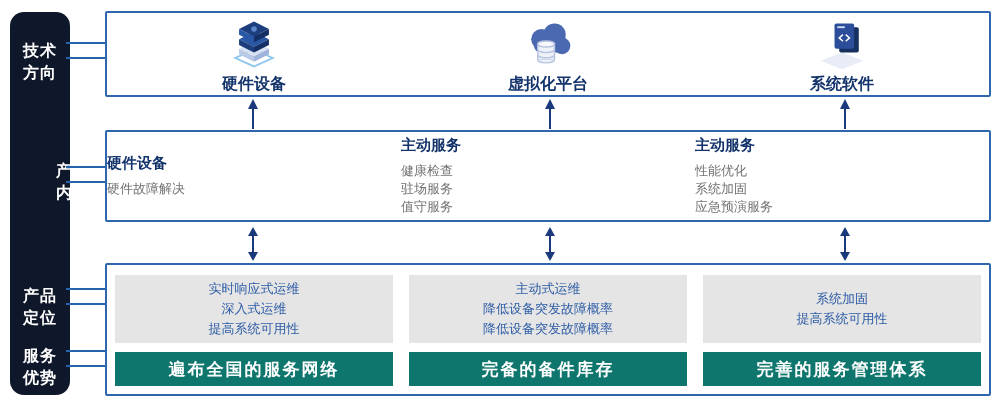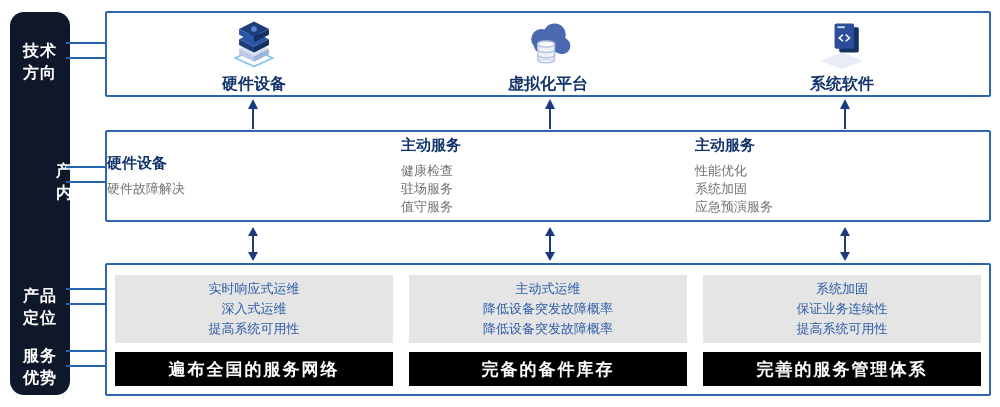--- a/index.html
+++ b/index.html
@@ -39,21 +39,21 @@
   .svc-col { flex:1; display:flex; flex-direction:column; align-items:flex-start;
              justify-content:center; }
   .svc-header { color:#13336b; font-size:15px; font-weight:bold; margin-bottom:7px; }
   .svc-item { color:#737373; font-size:13px; line-height:18px; }
 
   
   .bottom-col { width:278px; display:flex; flex-direction:column; }
   .pos-panel { height:68px; background:#e5e5e5; display:flex; flex-direction:column;
                align-items:center; justify-content:center; }
   .pos-line { color:#2d5ca6; font-size:13px; line-height:20px; }
-  .adv-banner { height:34px; margin-top:9px; background:#000000;
+  .adv-banner { height:34px; margin-top:9px; background:#0f766e;
                 display:flex; align-items:center; justify-content:center;
                 color:#ffffff; font-size:17px; font-weight:bold; letter-spacing:2px; }
 
   
   .arrow { position:absolute; width:12px; }
   .arrow-up { top:99px; height:30px; }
   .arrow-dbl { top:227px; height:34px; }
   .ar-1 { left:247px; } .ar-2 { left:544px; } .ar-3 { left:839px; }
 </style>
 </head>
@@ -191,20 +191,19 @@
         <div class="pos-line">主动式运维</div>
         <div class="pos-line">降低设备突发故障概率</div>
         <div class="pos-line">降低设备突发故障概率</div>
       </div>
       <div class="adv-banner">完备的备件库存</div>
     </div>
 
     <div class="bottom-col">
       <div class="pos-panel">
         <div class="pos-line">系统加固</div>
-        <div class="pos-line">保证业务连续性</div>
         <div class="pos-line">提高系统可用性</div>
       </div>
       <div class="adv-banner">完善的服务管理体系</div>
     </div>
   </div>
 
 </div>
 
 </body></html>

